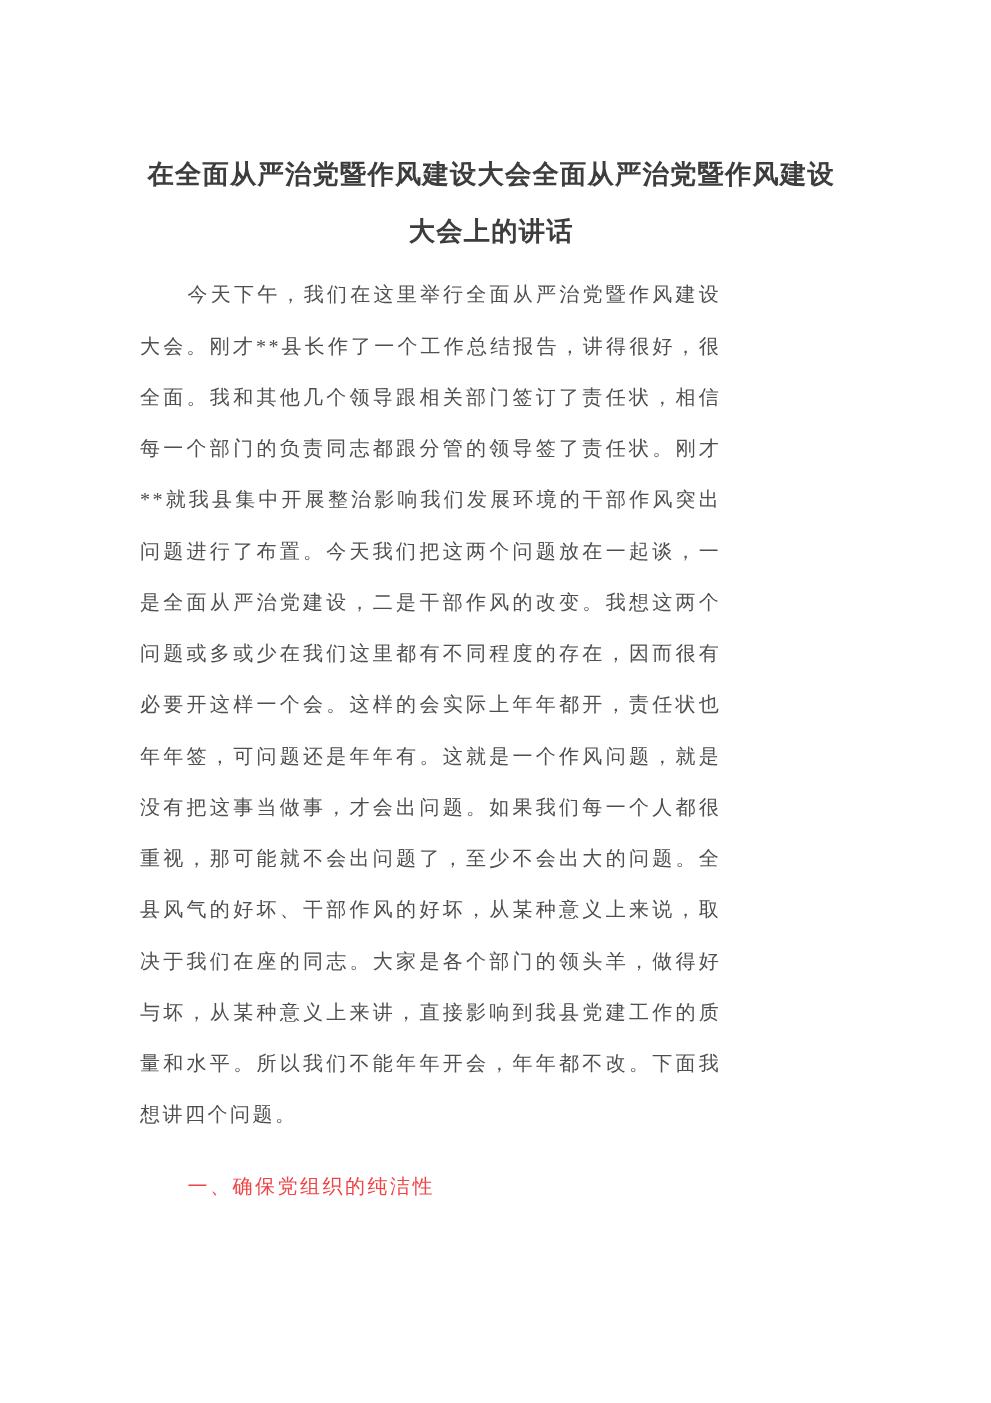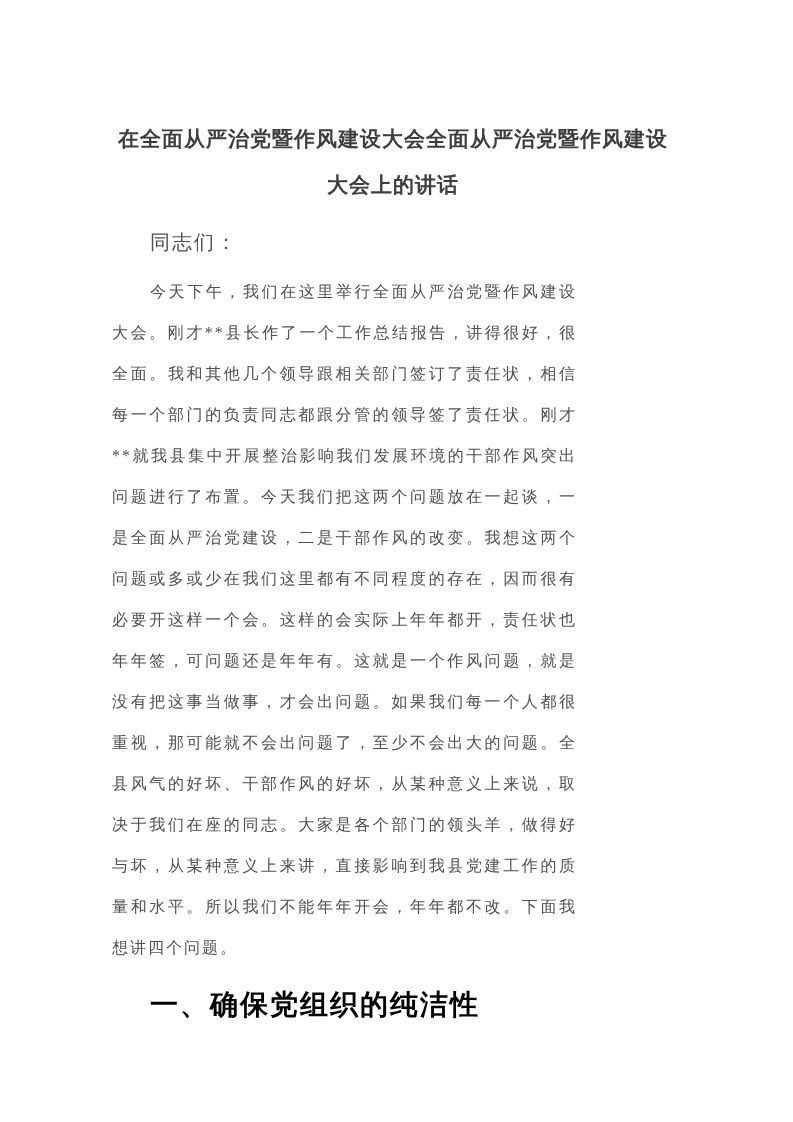--- a/index.html
+++ b/index.html
@@ -43,29 +43,28 @@
     line-height: 41px;
     letter-spacing: 2px;
     color: #4f4f4f;
     text-indent: 38px;
     text-align: justify;
     text-justify: inter-character;
     word-break: normal;
   }
   .section-heading {
     margin: 16px 0 0 0;
-    font-size: 28px;
-    font-weight: bold;
+    font-size: 16px;
+    font-weight: normal;
     line-height: 41px;
     letter-spacing: 2px;
-    color: #000000;
+    color: #ef4444;
     text-indent: 38px;
   }
 </style>
 </head>
 <body>
 
 <div class="page">
   <h1 class="doc-title">在全面从严治党暨作风建设大会全面从严治党暨作风建设大会上的讲话</h1>
-  <p class="salutation">同志们：</p>
   <p class="body-para">今天下午，我们在这里举行全面从严治党暨作风建设大会。刚才**县长作了一个工作总结报告，讲得很好，很全面。我和其他几个领导跟相关部门签订了责任状，相信每一个部门的负责同志都跟分管的领导签了责任状。刚才**就我县集中开展整治影响我们发展环境的干部作风突出问题进行了布置。今天我们把这两个问题放在一起谈，一是全面从严治党建设，二是干部作风的改变。我想这两个问题或多或少在我们这里都有不同程度的存在，因而很有必要开这样一个会。这样的会实际上年年都开，责任状也年年签，可问题还是年年有。这就是一个作风问题，就是没有把这事当做事，才会出问题。如果我们每一个人都很重视，那可能就不会出问题了，至少不会出大的问题。全县风气的好坏、干部作风的好坏，从某种意义上来说，取决于我们在座的同志。大家是各个部门的领头羊，做得好与坏，从某种意义上来讲，直接影响到我县党建工作的质量和水平。所以我们不能年年开会，年年都不改。下面我想讲四个问题。</p>
   <h2 class="section-heading">一、确保党组织的纯洁性</h2>
 </div>
 
 </body></html>

